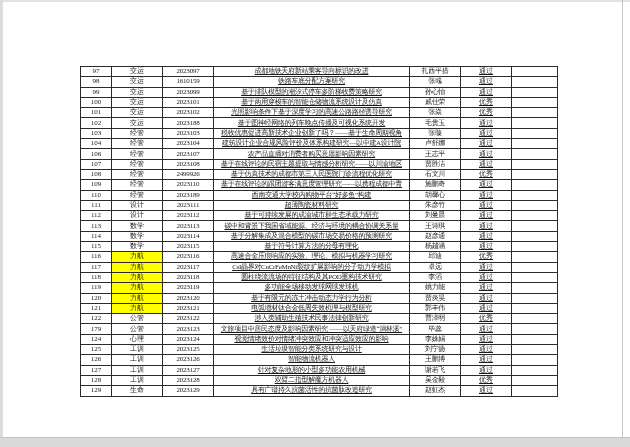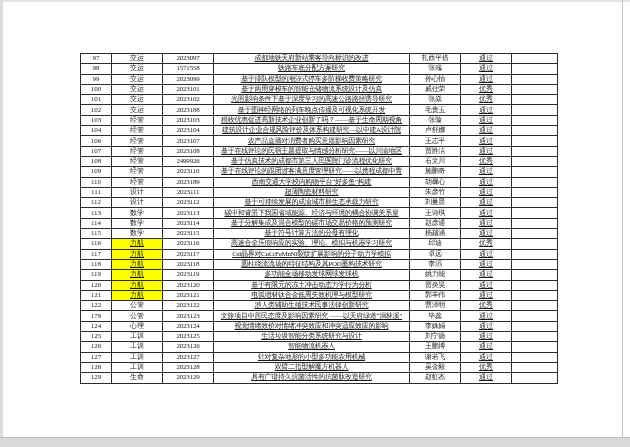--- a/index.html
+++ b/index.html
@@ -11,21 +11,21 @@
     font-family:"Liberation Serif","DejaVu Serif",serif;
     color:#1a1a1a;
   }
   .page-edge-left{position:absolute;left:0;top:0;width:3px;height:100%;background:#dcdcdc;}
   .page-edge-top{position:absolute;left:0;top:0;width:100%;height:2px;background:#e2e2e2;}
   .page-edge-bottom{position:absolute;left:0;bottom:0;width:100%;height:9px;background:#d9d9d9;border-top:1px solid #c2c2c2;}
   .page-edge-right{position:absolute;top:0;right:7px;width:1px;height:100%;background:#c6c6c6;}
 
   table.results{
     position:absolute;
-    left:80px; top:53px;
+    left:80px; top:66px;
     width:470px;
     border-collapse:collapse;
     table-layout:fixed;
   }
   table.results td{
     border:1px solid #2b2b2b;
     padding:0;
     height:9.3px;
     line-height:9px;
     font-size:7px;
@@ -35,21 +35,21 @@
     overflow:hidden;
     color:#1c1c1c;
   }
   td.c0{width:30px;}
   td.c1{width:50px;}
   td.c2{width:50px;font-size:6.8px;letter-spacing:-0.2px;}
   td.c3{width:195px;font-size:6.4px;letter-spacing:-0.3px;text-decoration:underline;}
   td.c4{width:50px;font-size:6.8px;letter-spacing:-0.3px;}
   td.c5{width:50px;text-decoration:underline;}
   td.c6{width:45px;}
-  td.hl{background:var(--hl,#ffff00);text-decoration:underline;}
+  td.hl{background:var(--hl,#ffff00);}
 </style>
 </head>
 <body>
 
 <div class="page-edge-top"></div>
 <div class="page-edge-left"></div>
 <div class="page-edge-right"></div>
 <div class="page-edge-bottom"></div>
 
 <table class="results">
@@ -59,21 +59,21 @@
         <td class="c1">交运</td>
         <td class="c2">2023097</td>
         <td class="c3">成都地铁天府新站乘客导向标识的改进</td>
         <td class="c4">扎西平措</td>
         <td class="c5">通过</td>
         <td class="c6"></td>
       </tr>
       <tr>
         <td class="c0">98</td>
         <td class="c1">交运</td>
-        <td class="c2">1571558</td>
+        <td class="c2">1610159</td>
         <td class="c3">铁路车底分配方案研究</td>
         <td class="c4">张彧</td>
         <td class="c5">通过</td>
         <td class="c6"></td>
       </tr>
       <tr>
         <td class="c0">99</td>
         <td class="c1">交运</td>
         <td class="c2">2023099</td>
         <td class="c3">基于排队模型的潮汐式停车多阶梯收费策略研究</td>

